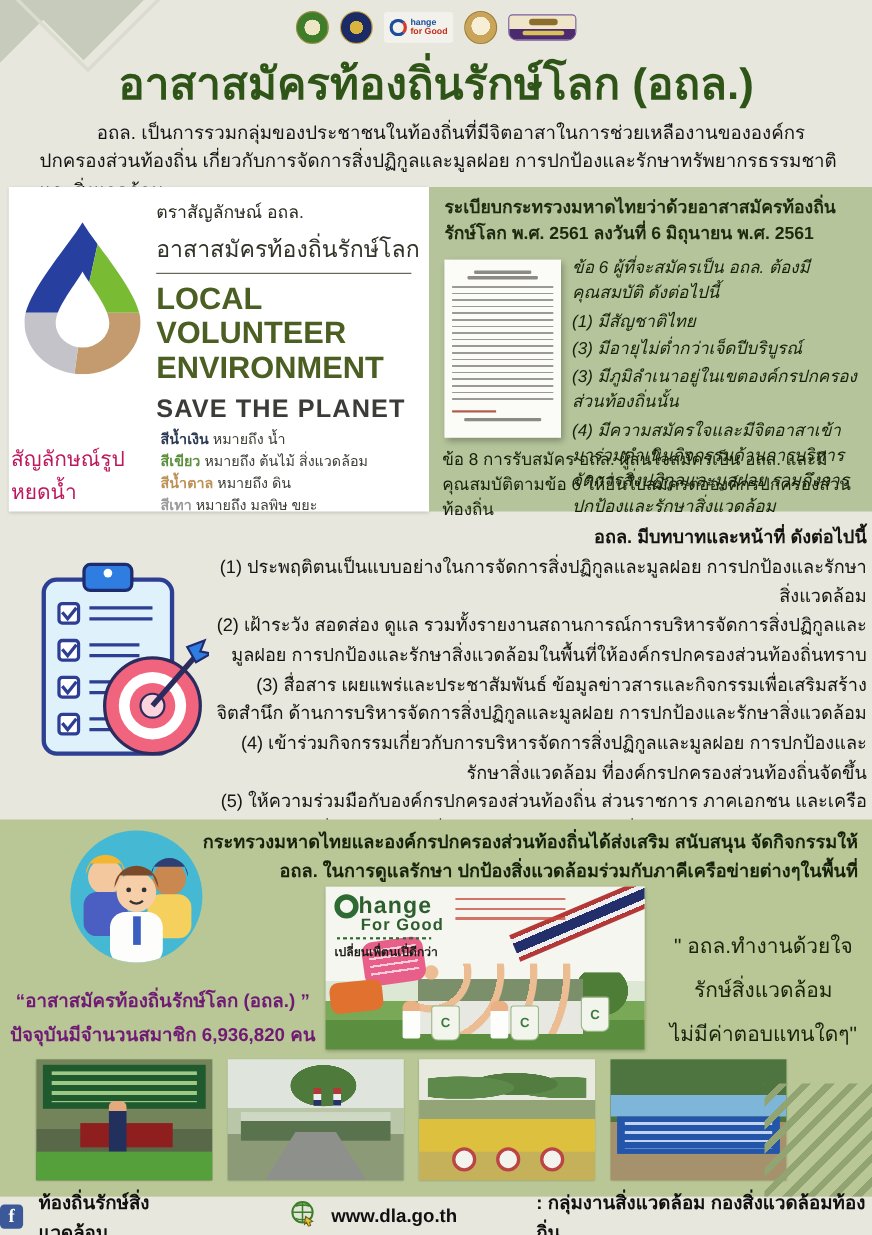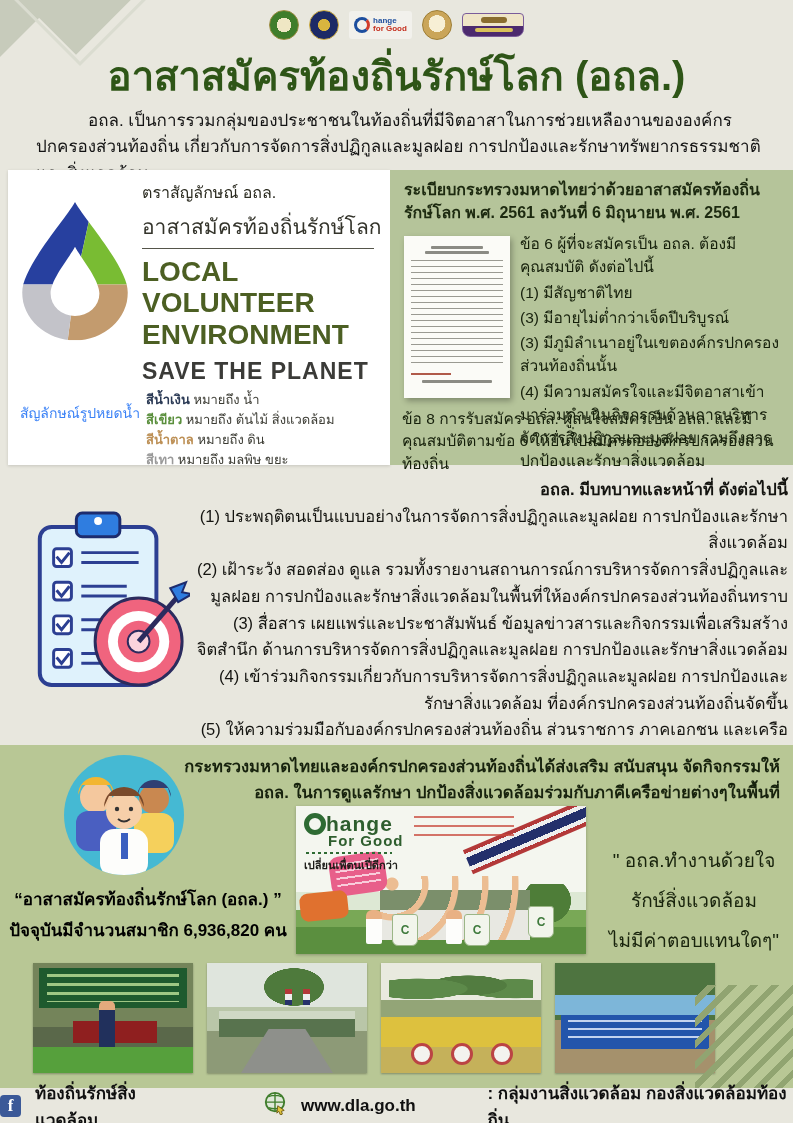--- a/index.html
+++ b/index.html
@@ -31,43 +31,43 @@
   
   .emblem-card { position:absolute; left:8px; top:170px; width:382px; height:295px; background:#ffffff; box-shadow:0 1px 3px rgba(0,0,0,.15); }
   .emblem-heading { position:absolute; left:134px; top:10px; font-size:16px; color:#2b2b20; }
   .emblem-thai { position:absolute; left:134px; top:40px; font-size:21px; color:#33332a; }
   .emblem-divider { position:absolute; left:134px; top:78px; width:232px; height:1px; background:#55554a; }
   .emblem-en { position:absolute; left:134px; top:86px; font-size:28px; font-weight:bold; color:#4c5f23; line-height:1.12; }
   .emblem-tagline { position:absolute; left:134px; top:188px; font-size:23px; font-weight:bold; color:#3b3b38; letter-spacing:1px;text-align:right; }
   .legend { position:absolute; left:138px; top:220px; font-size:13px; color:#3c3c34; line-height:1.55; }
   .legend b { font-weight:bold; }
   .droplet-box { position:absolute; left:6px; top:28px; width:122px; height:200px; }
-  .droplet-caption { position:absolute; left:2px; top:232px; width:130px; text-align:right; font-size:14px; color:#3b82f6; }
+  .droplet-caption { position:absolute; left:2px; top:232px; width:130px; text-align:left; font-size:19px; color:#be185d; }
 
   
   .reg-card { position:absolute; left:390px; top:170px; width:403px; height:295px; background:#b5c49a; }
   .reg-h1 { position:absolute; left:14px; top:8px; width:378px; font-size:16px; font-weight:bold; color:#1d2a10; line-height:1.45; }
   .doc-thumb { position:absolute; left:14px; top:66px; width:106px; height:162px; background:#fbfbf7; box-shadow:2px 3px 6px rgba(0,0,0,.3); padding:8px 7px; }
   .doc-head { width:52px; height:3px; background:#8b8b84; margin:2px auto; border-radius:1px; }
   .doc-lines { margin-top:6px; height:108px; background:repeating-linear-gradient(180deg,#9a9a92 0 1.5px, transparent 1.5px 6px); }
   .doc-red { width:40px; height:2px; background:#b05a4a; margin-top:5px; }
-  .clause6 { position:absolute; left:130px; top:62px; width:262px; font-size:15.5px; color:#16200b; line-height:1.5; }
+  .clause6 { position:absolute; left:130px; top:62px; width:262px; font-size:15.5px; color:#16200b; line-height:1.5;font-style:italic; }
   .clause6 .item { margin-top:2px; }
   .clause8 { position:absolute; left:12px; top:238px; width:384px; font-size:15.5px; color:#16200b; line-height:1.45; }
 
   
   .duty-icon { position:absolute; left:22px; top:500px; width:168px; height:220px; }
   .duties { position:absolute; left:192px; top:476px; width:596px; font-size:16.5px; color:#141410; line-height:1.62;text-align:right; }
   .duties .hd { font-weight:bold; }
 
   
   .promo { position:absolute; left:0; top:745px; width:793px; height:343px; background:#b8c795; }
   .promo-lead { position:absolute; left:170px; top:8px; width:610px; text-align:right; font-size:16.5px; font-weight:bold; color:#17220d; line-height:1.6; }
   .avatar { position:absolute; left:62px; top:8px; width:124px; height:124px; }
-  .membership { position:absolute; left:4px; top:140px; width:288px; text-align:center; font-size:17px; font-weight:bold; color:#000000; line-height:1.8; }
+  .membership { position:absolute; left:4px; top:150px; width:288px; text-align:center; font-size:17px; font-weight:bold; color:#701a75; line-height:1.8; }
   .quote { position:absolute; left:598px; top:96px; width:192px; text-align:center; font-size:19px; color:#18230c; line-height:2.1; }
 
   
   .poster { position:absolute; left:296px; top:61px; width:290px; height:148px; background:linear-gradient(180deg,#f4f6ef 0 58%, #dde8d4 58% 70%, #79a856 70% 82%, #5b8f3f 82% 100%); overflow:hidden; box-shadow:0 1px 3px rgba(0,0,0,.25); }
   .poster .cfg { position:absolute; left:8px; top:6px; }
   .poster .cfg .row1 { display:flex; align-items:center; }
   .poster .cfg .c { width:22px; height:22px; border:5px solid #2e6b33; border-radius:50%; }
   .poster .cfg .hange { font-size:21px; font-weight:bold; color:#2e5e2e; letter-spacing:1px; }
   .poster .cfg .fg { font-size:15px; font-weight:bold; color:#2e5e2e; margin-left:24px; margin-top:-4px; letter-spacing:1px; }
   .poster .cfg .dots { width:86px; height:2px; margin:3px 0 2px 2px; background:repeating-linear-gradient(90deg,#2e6b33 0 3px, transparent 3px 6px); }

